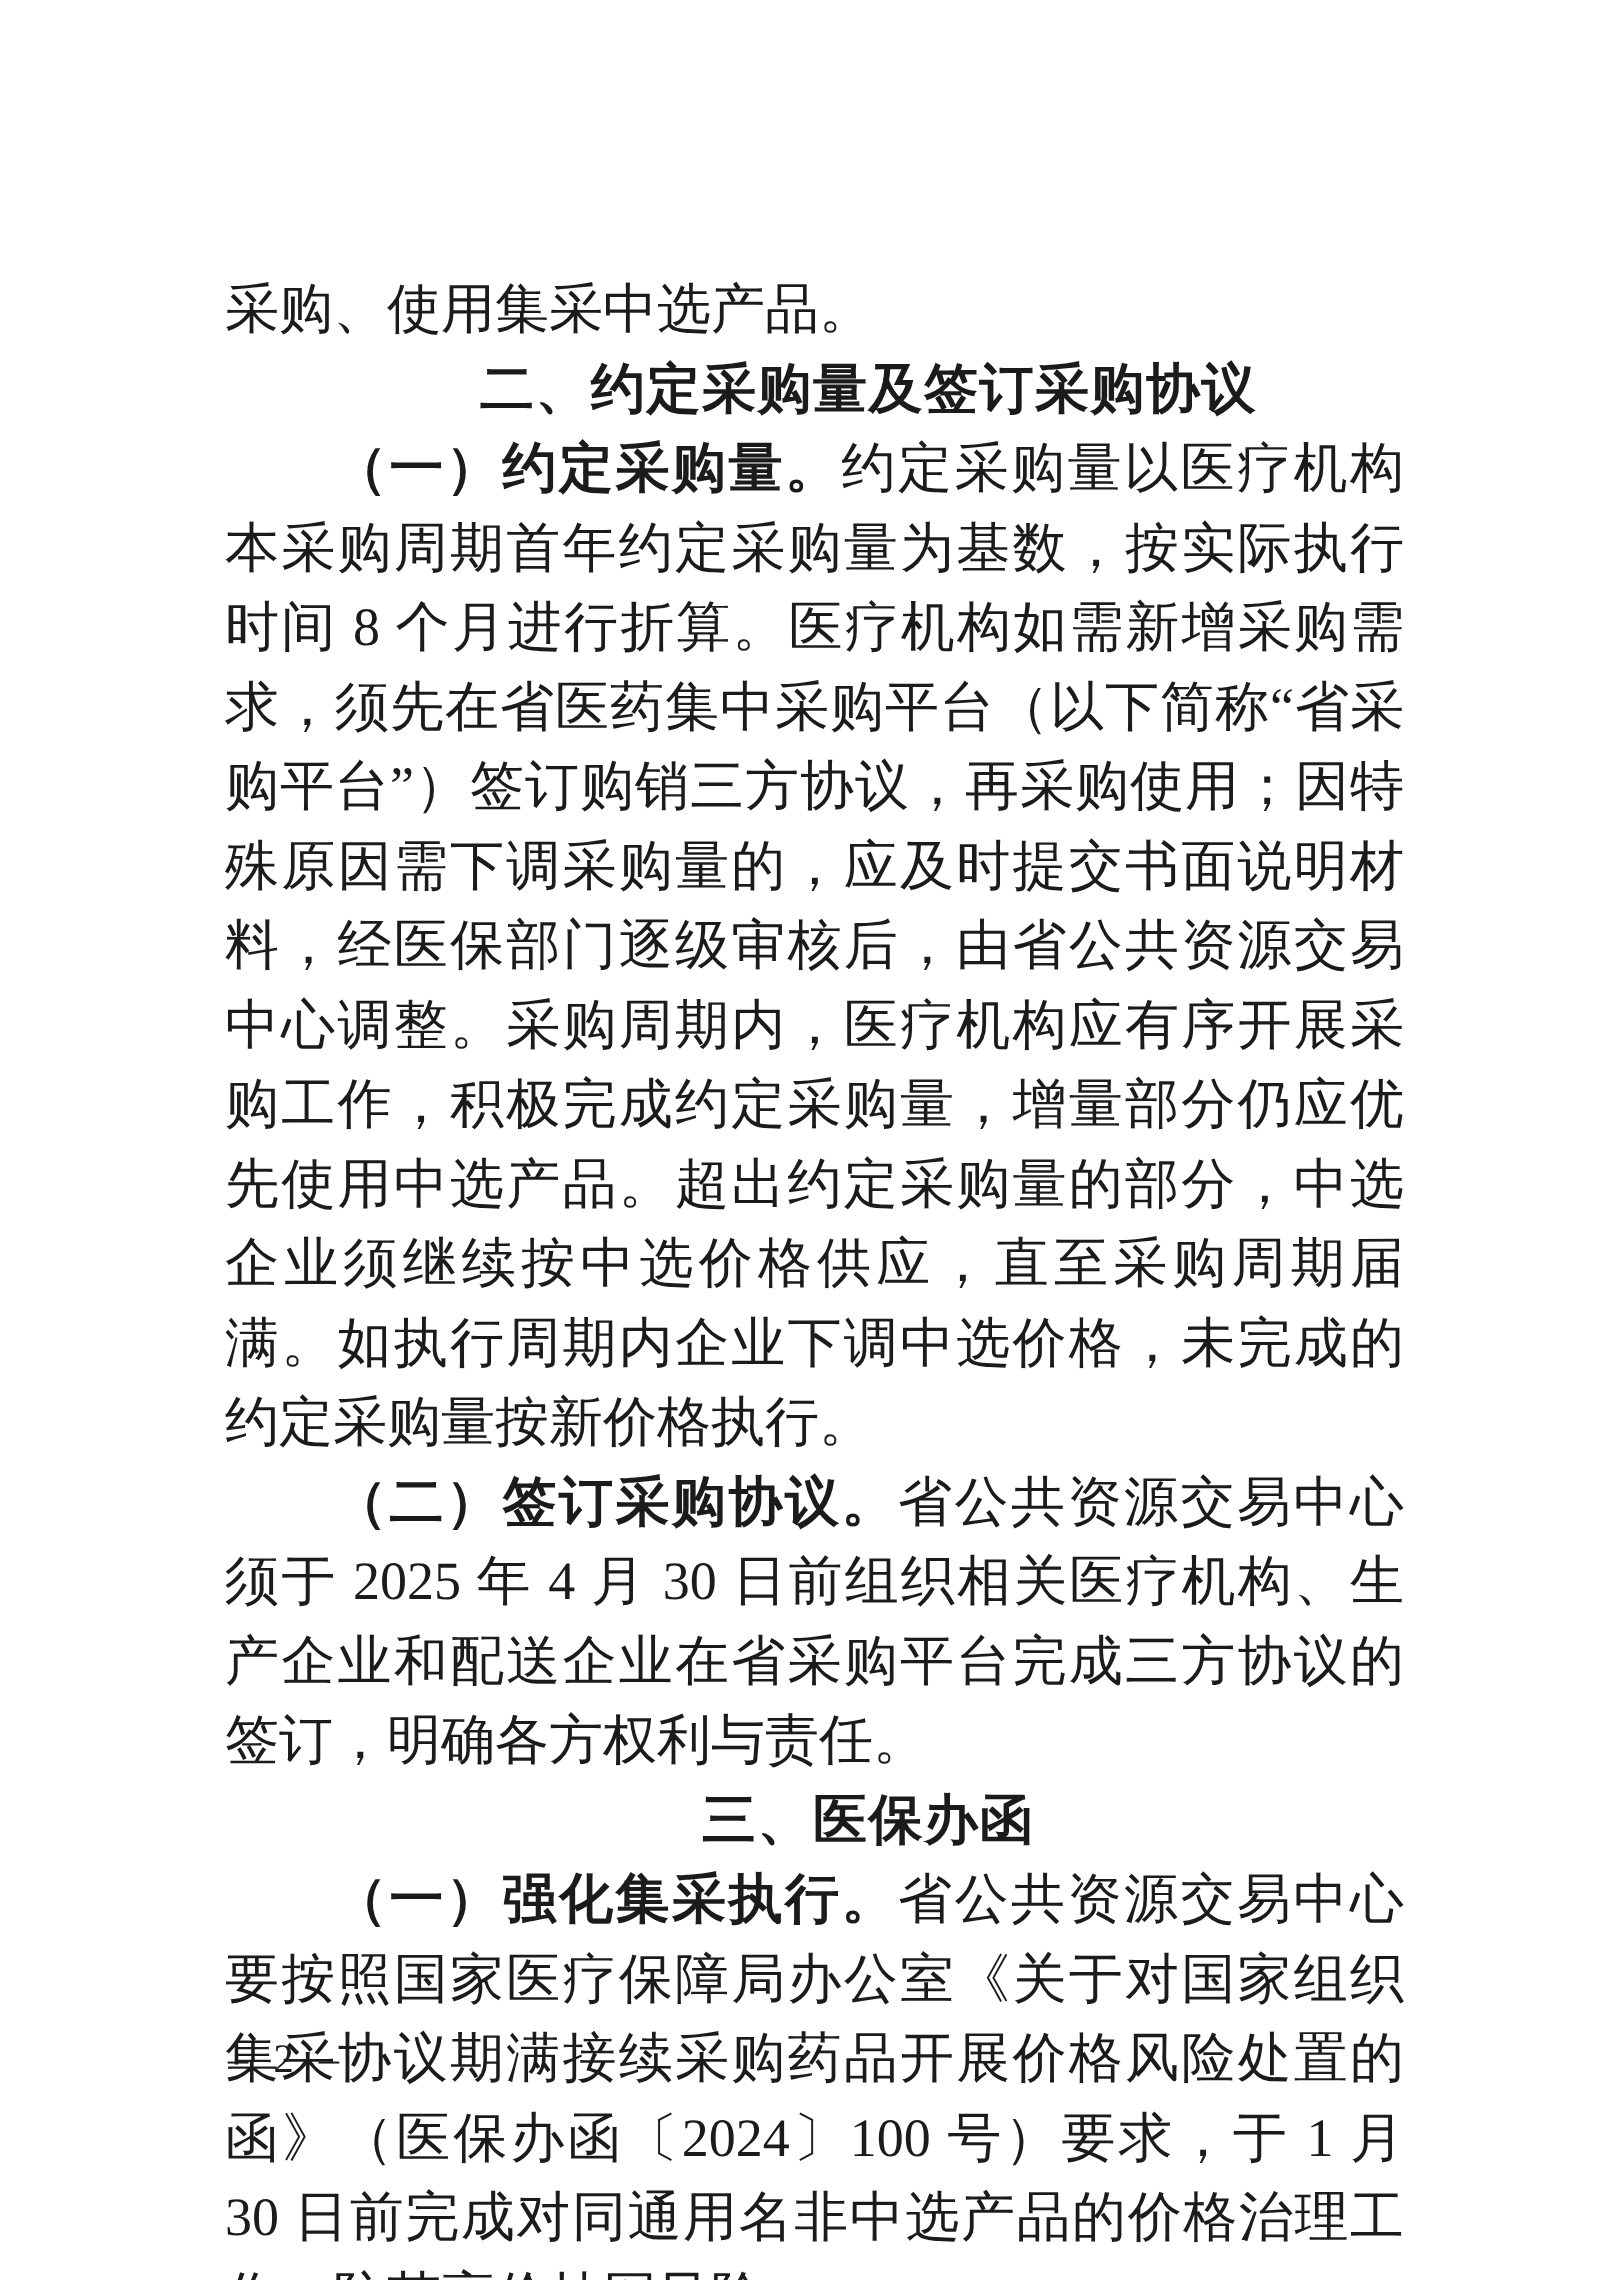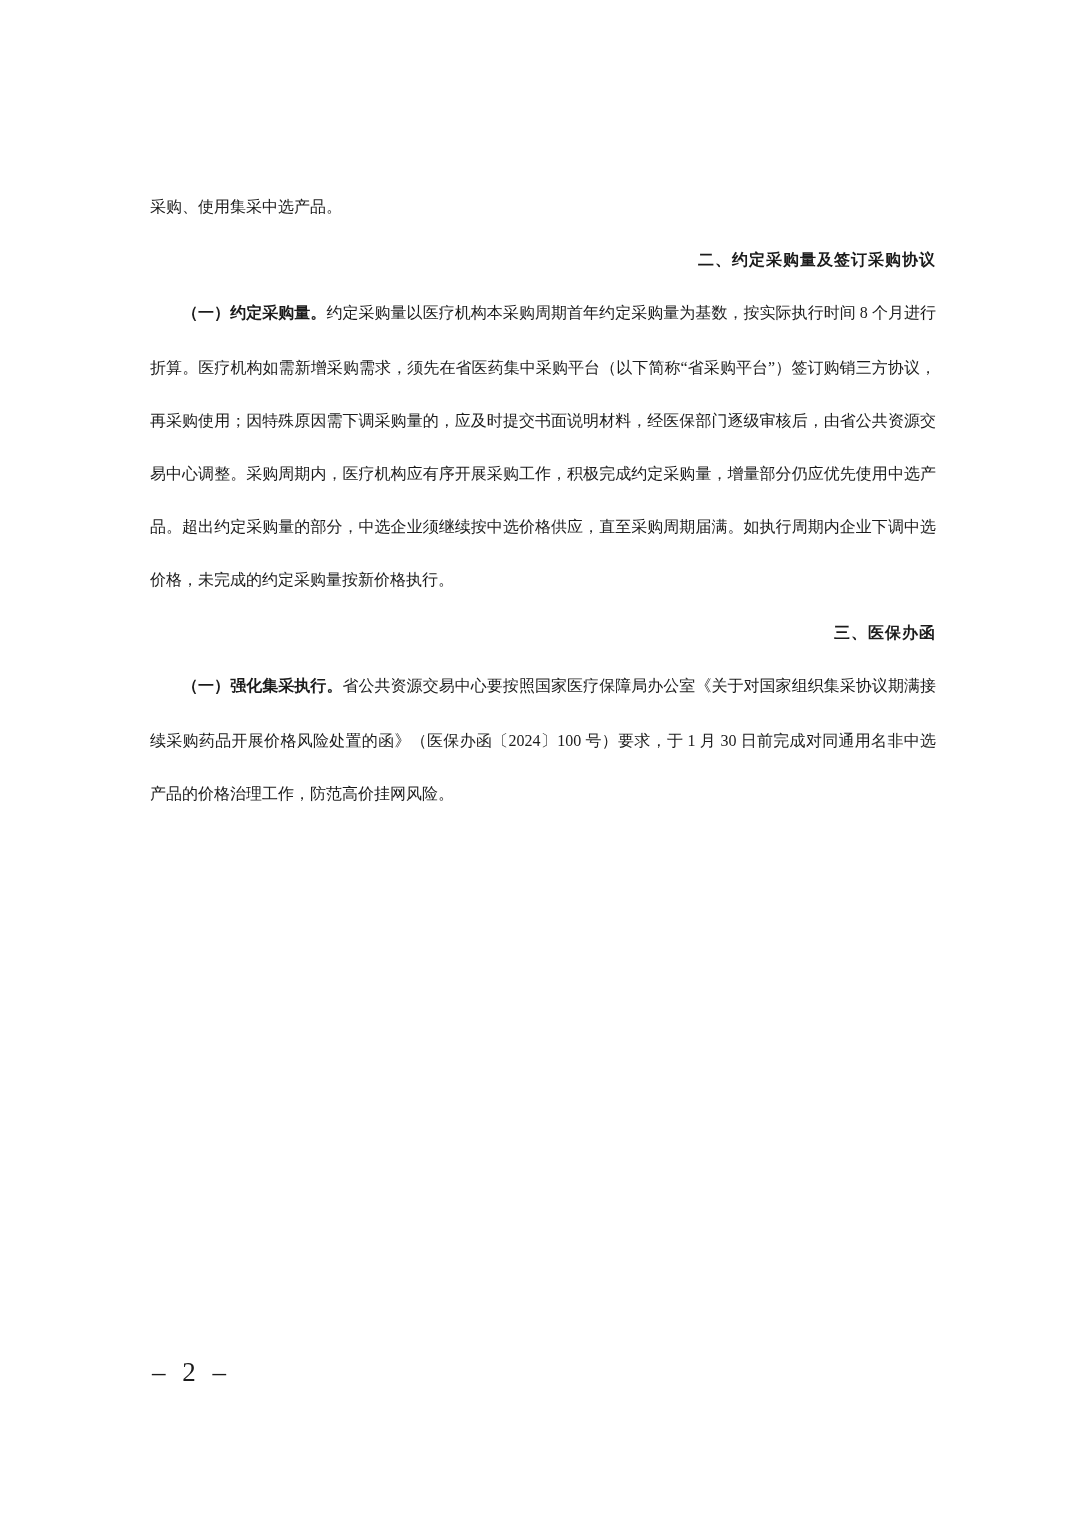--- a/index.html
+++ b/index.html
@@ -22,41 +22,40 @@
   }
   .doc {
     position: absolute;
     left: 150px;
     top: 180px;
     width: 786px;
   }
   .doc p, .doc h2 {
     margin: 0;
     padding: 0;
-    font-size: 16px;
+    font-size: 36px;
     line-height: 53px;
     font-weight: normal;
     text-align: justify;
   }
   p.cont {
     text-indent: 0;
   }
   p.para {
     text-indent: 2em;
   }
   h2.heading {
-    font-family: Liberation Sans, sans-serif;
+    font-family: Liberation Serif, serif;
     font-weight: bold;
     text-indent: 2em;
-    text-align: right;
+    text-align: center;
     letter-spacing: 1px;
   }
   .lead {
     font-weight: bold;
-    font-family: Liberation Mono, monospace;
   }
   .footer {
     position: absolute;
     left: 152px;
     top: 1352px;
     font-size: 27px;
     line-height: 40px;
     letter-spacing: 5px;
     color: #1b1b1b;
   }
@@ -66,20 +65,21 @@
 
 <div class="page">
   <div class="doc">
 
     <p class="cont">采购、使用集采中选产品。</p>
 
     <h2 class="heading">二、约定采购量及签订采购协议</h2>
 
     <p class="para"><span class="lead">（一）约定采购量。</span><span>约定采购量以医疗机构本采购周期首年约定采购量为基数，按实际执行时间 8 个月进行折算。医疗机构如需新增采购需求，须先在省医药集中采购平台（以下简称“省采购平台”）签订购销三方协议，再采购使用；因特殊原因需下调采购量的，应及时提交书面说明材料，经医保部门逐级审核后，由省公共资源交易中心调整。采购周期内，医疗机构应有序开展采购工作，积极完成约定采购量，增量部分仍应优先使用中选产品。超出约定采购量的部分，中选企业须继续按中选价格供应，直至采购周期届满。如执行周期内企业下调中选价格，未完成的约定采购量按新价格执行。</span></p>
 
+    <p class="para"><span class="lead">（二）签订采购协议。</span><span>省公共资源交易中心须于 2025 年 4 月 30 日前组织相关医疗机构、生产企业和配送企业在省采购平台完成三方协议的签订，明确各方权利与责任。</span></p>
 
     <h2 class="heading">三、医保办函</h2>
 
     <p class="para"><span class="lead">（一）强化集采执行。</span><span>省公共资源交易中心要按照国家医疗保障局办公室《关于对国家组织集采协议期满接续采购药品开展价格风险处置的函》（医保办函〔2024〕100 号）要求，于 1 月 30 日前完成对同通用名非中选产品的价格治理工作，防范高价挂网风险。</span></p>
 
 
   </div>
 
   <div class="footer">– 2 –</div>
 </div>

